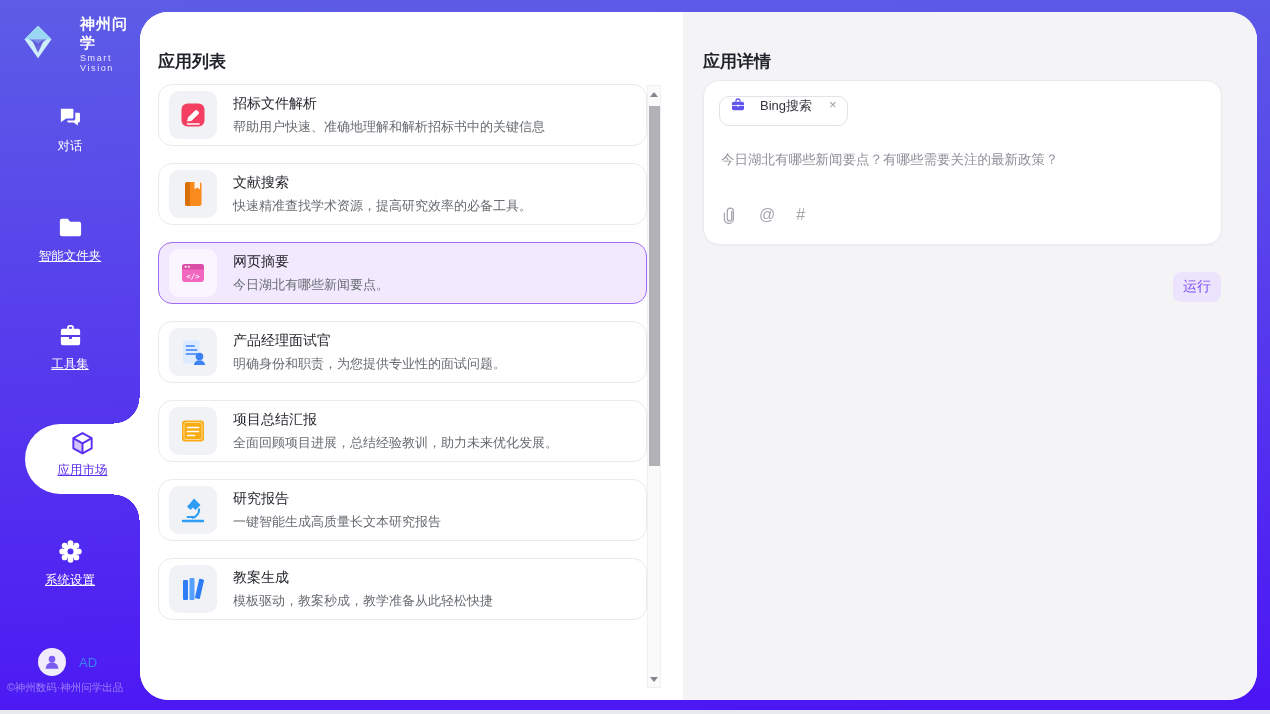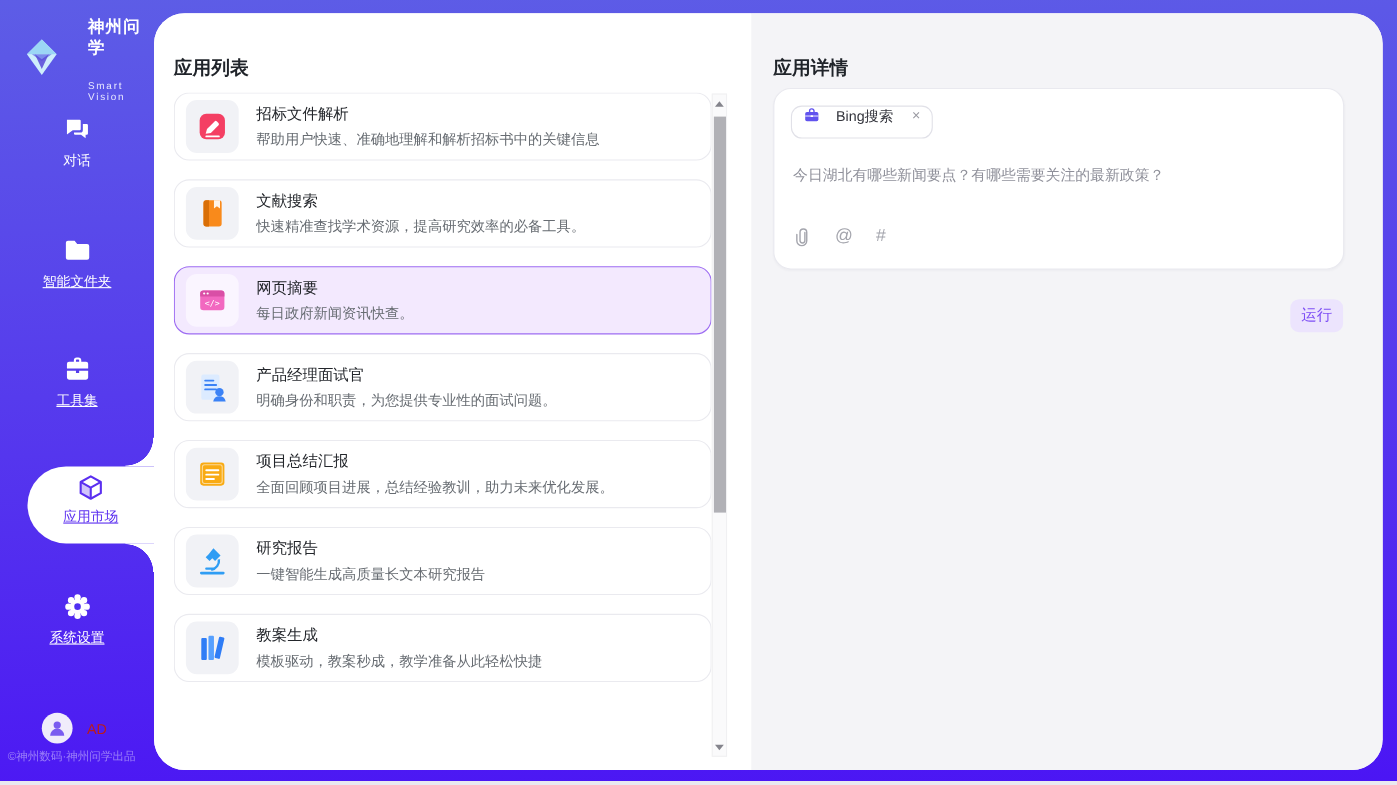--- a/index.html
+++ b/index.html
@@ -7,37 +7,37 @@
   body { font-family:"Liberation Sans","DejaVu Sans",sans-serif; background:#fff; }
   .app { position:relative; width:1270px; height:714px; overflow:hidden; }
   .purple-bg { position:absolute; left:0; top:0; width:1270px; height:710px;
     background:linear-gradient(178deg,#5d5de6 0%,#5536ee 55%,#4b15f4 100%); }
   .bottom-strip { position:absolute; left:0; top:710px; width:1270px; height:4px; background:#e9e9f0; }
 
   
   .sidebar { position:absolute; left:0; top:0; width:140px; height:710px; }
   .logo { position:absolute; left:20px; top:15px; display:flex; align-items:center; gap:24px; }
   .logo-txt .cn { color:#fff; font-size:15px; font-weight:700; letter-spacing:1px; }
-  .logo-txt .en { color:#e8e8ff; font-size:9px; letter-spacing:1.6px; margin-top:20px; }
+  .logo-txt .en { color:#e8e8ff; font-size:9px; letter-spacing:1.6px; margin-top:0; }
   .side-item { position:absolute; left:0; width:140px; display:flex; flex-direction:column;
     align-items:center; gap:7px; cursor:pointer; }
   .side-item .ic { width:27px; height:27px; }
   .side-item .lbl { color:#fff; font-size:12.5px; }
   .side-item .lbl.u { text-decoration:underline; }
   .side-tab { position:absolute; left:25px; top:424px; width:115px; height:70px; background:#fff;
     border-radius:35px 0 0 35px; }
   .tab-curve { position:absolute; right:0; width:26px; height:26px; }
   .tab-curve.t { top:-26px; background:radial-gradient(circle 26px at 0 0, rgba(0,0,0,0) 25px, #fff 25.5px); }
   .tab-curve.b { bottom:-26px; background:radial-gradient(circle 26px at 0 100%, rgba(0,0,0,0) 25px, #fff 25.5px); }
   .side-item.active { left:25px; top:430px; width:115px; gap:5px; }
   .side-item.active .lbl { color:#5b2ff0; text-decoration:underline; }
   .user-row { position:absolute; left:38px; top:648px; display:flex; align-items:center; gap:13px; cursor:pointer; }
   .avatar { width:28px; height:28px; border-radius:50%; background:#f0ecfb; display:flex;
     align-items:center; justify-content:center; }
-  .user-name { color:#b91c1c; font-size:13px; }
+  .user-name { color:#3b82f6; font-size:13px; }
   .copyright { position:absolute; left:7px; top:681px; color:rgba(255,255,255,.42); font-size:10.5px; }
 
   
   .window { position:absolute; left:140px; top:12px; width:1117px; height:688px; background:#fff;
     border-radius:28px; overflow:hidden; display:flex; }
   .panel-title { position:absolute; top:38px; font-size:17px; font-weight:700; color:#20242a; }
 
   .left-panel { position:relative; width:543px; background:#fff; }
   .left-panel .panel-title { left:18px; }
   .app-cards { position:absolute; left:18px; top:72px; width:489px; bottom:0; overflow:hidden; }
@@ -202,21 +202,21 @@
               <svg viewBox="0 0 30 30">
                 <rect x="4" y="6" width="22" height="18" rx="3" fill="#f268c0"></rect>
                 <path d="M4 9a3 3 0 013-3h16a3 3 0 013 3v2.5H4z" fill="#d94fa6"></path>
                 <circle cx="7.6" cy="8.8" r="1" fill="#fff"></circle>
                 <circle cx="10.8" cy="8.8" r="1" fill="#fff"></circle>
                 <text x="15" y="20.5" font-size="7.5" fill="#fff" text-anchor="middle" font-family="DejaVu Sans Mono, monospace">&lt;/&gt;</text>
               </svg>
             </span>
             <div>
               <div class="card-name">网页摘要</div>
-              <div class="card-desc">每日政府新闻资讯快查。</div>
+              <div class="card-desc">今日湖北有哪些新闻要点。</div>
             </div>
           </div>
           <div class="app-card">
             <span class="card-ic">
               <svg viewBox="0 0 30 30">
                 <rect x="5" y="3.5" width="16.5" height="23" rx="2" fill="#dcebff"></rect>
                 <path d="M8.5 9h7.5M8.5 13h10M8.5 17h10" stroke="#3b82f6" stroke-width="1.7" stroke-linecap="round"></path>
                 <circle cx="21.5" cy="19.5" r="3.8" fill="#3b82f6"></circle>
                 <path d="M15.8 28a5.8 5.8 0 0111.4 0z" fill="#3b82f6"></path>
               </svg>

